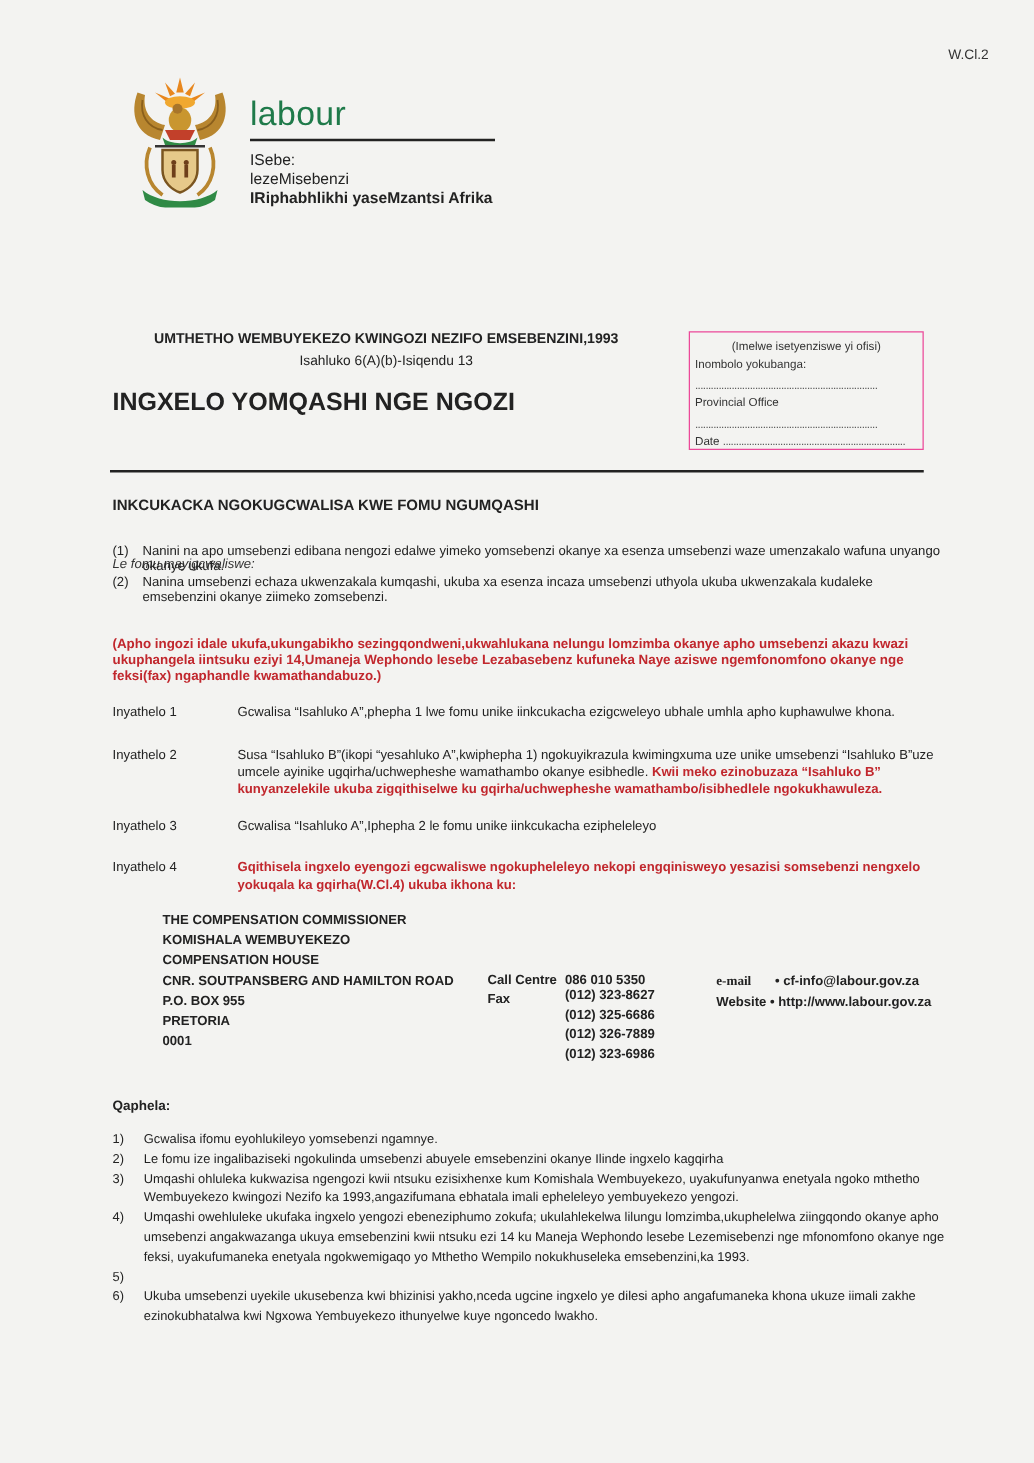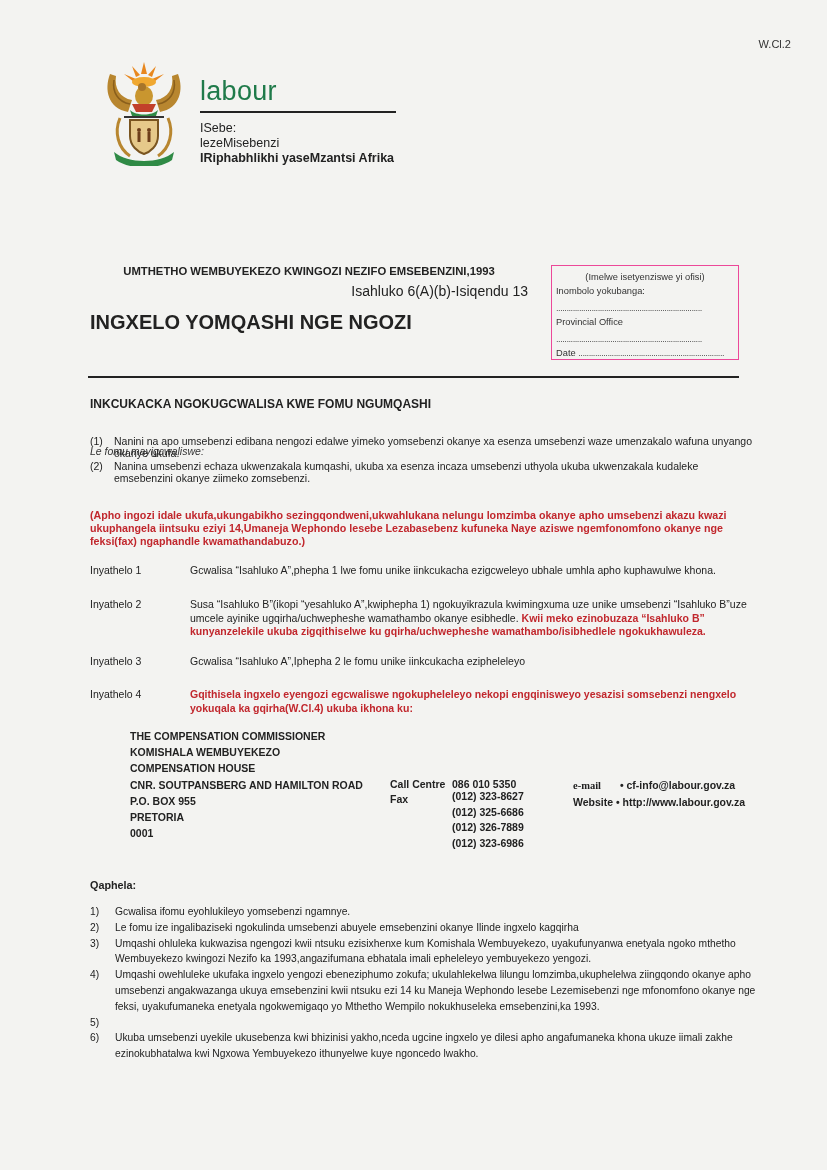--- a/index.html
+++ b/index.html
@@ -11,21 +11,21 @@
   
   .coat { left: 102px; top: 60px; width: 84px; height: 106px; }
   .brand { left: 200px; top: 78px; }
   .brand-name { font-size: 27px; color: #1f7a4a; letter-spacing: 0.3px; line-height: 1; }
   .brand-rule { width: 196px; height: 2px; background: #222; margin-top: 6px; }
   .dept { font-size: 12.5px; line-height: 15px; margin-top: 3px; color: #222; }
   .dept.bold { font-weight: bold; }
 
   
   .act-title { left: 90px; top: 265px; width: 438px; text-align: center; font-size: 11.3px; font-weight: bold; }
-  .act-sub { left: 90px; top: 283px; width: 438px; text-align: right; font-size: 14px; }
+  .act-sub { left: 90px; top: 283px; width: 438px; text-align: center; font-size: 11px; }
   .form-title { left: 90px; top: 311px; width: 438px; text-align: left; font-size: 20px; font-weight: bold; }
 
   .office-box { left: 551px; top: 265px; width: 188px; height: 95px; border: 1px solid #ec4899; padding: 4px 4px; font-size: 9.3px; color: #333; }
   .office-box .center { text-align: center; }
   .office-box .line { line-height: 14px; white-space: nowrap; overflow: hidden; }
   .dots { letter-spacing: -0.5px; color: #555; }
 
   .hr { left: 88px; top: 376px; width: 651px; height: 2px; background: #222; }
 
   

